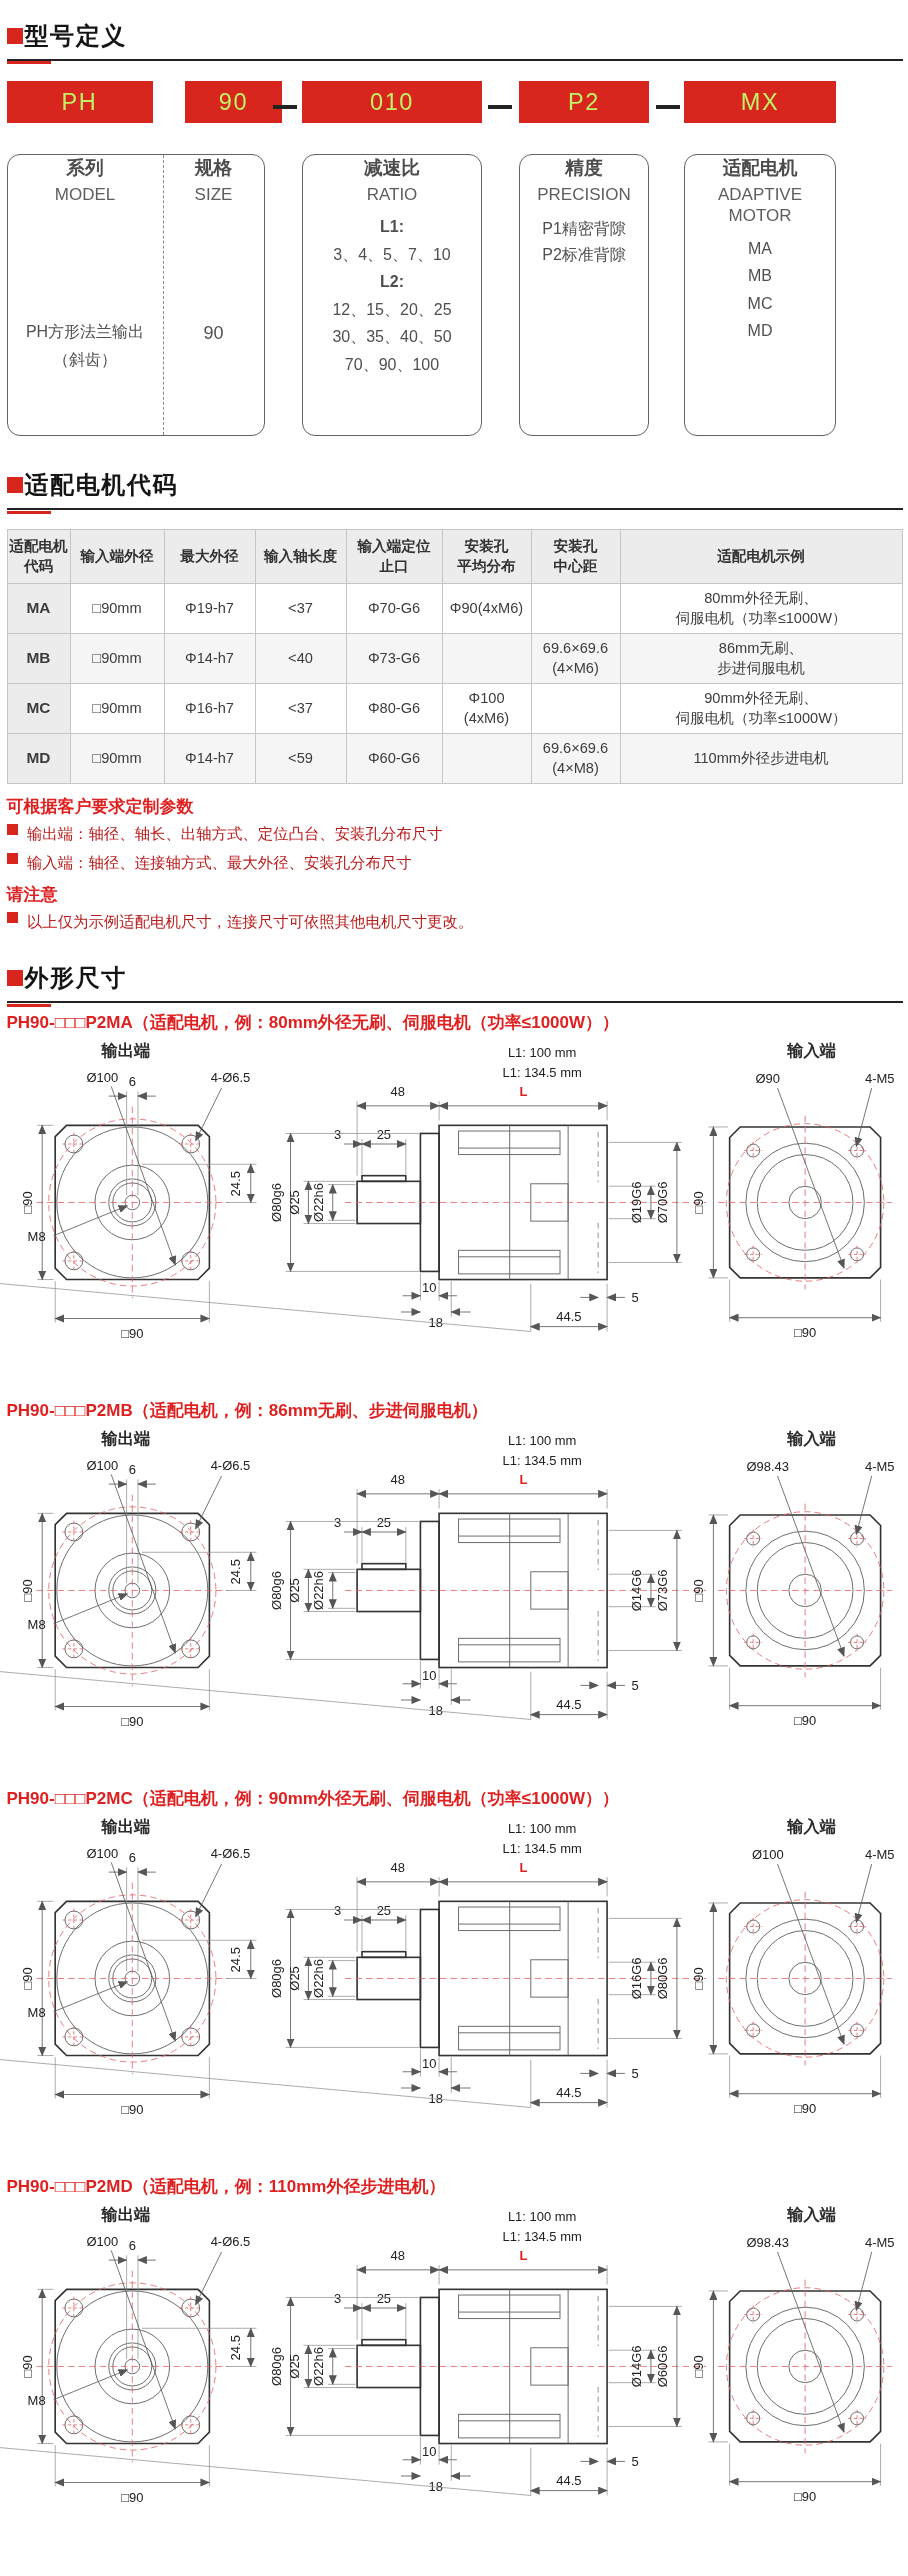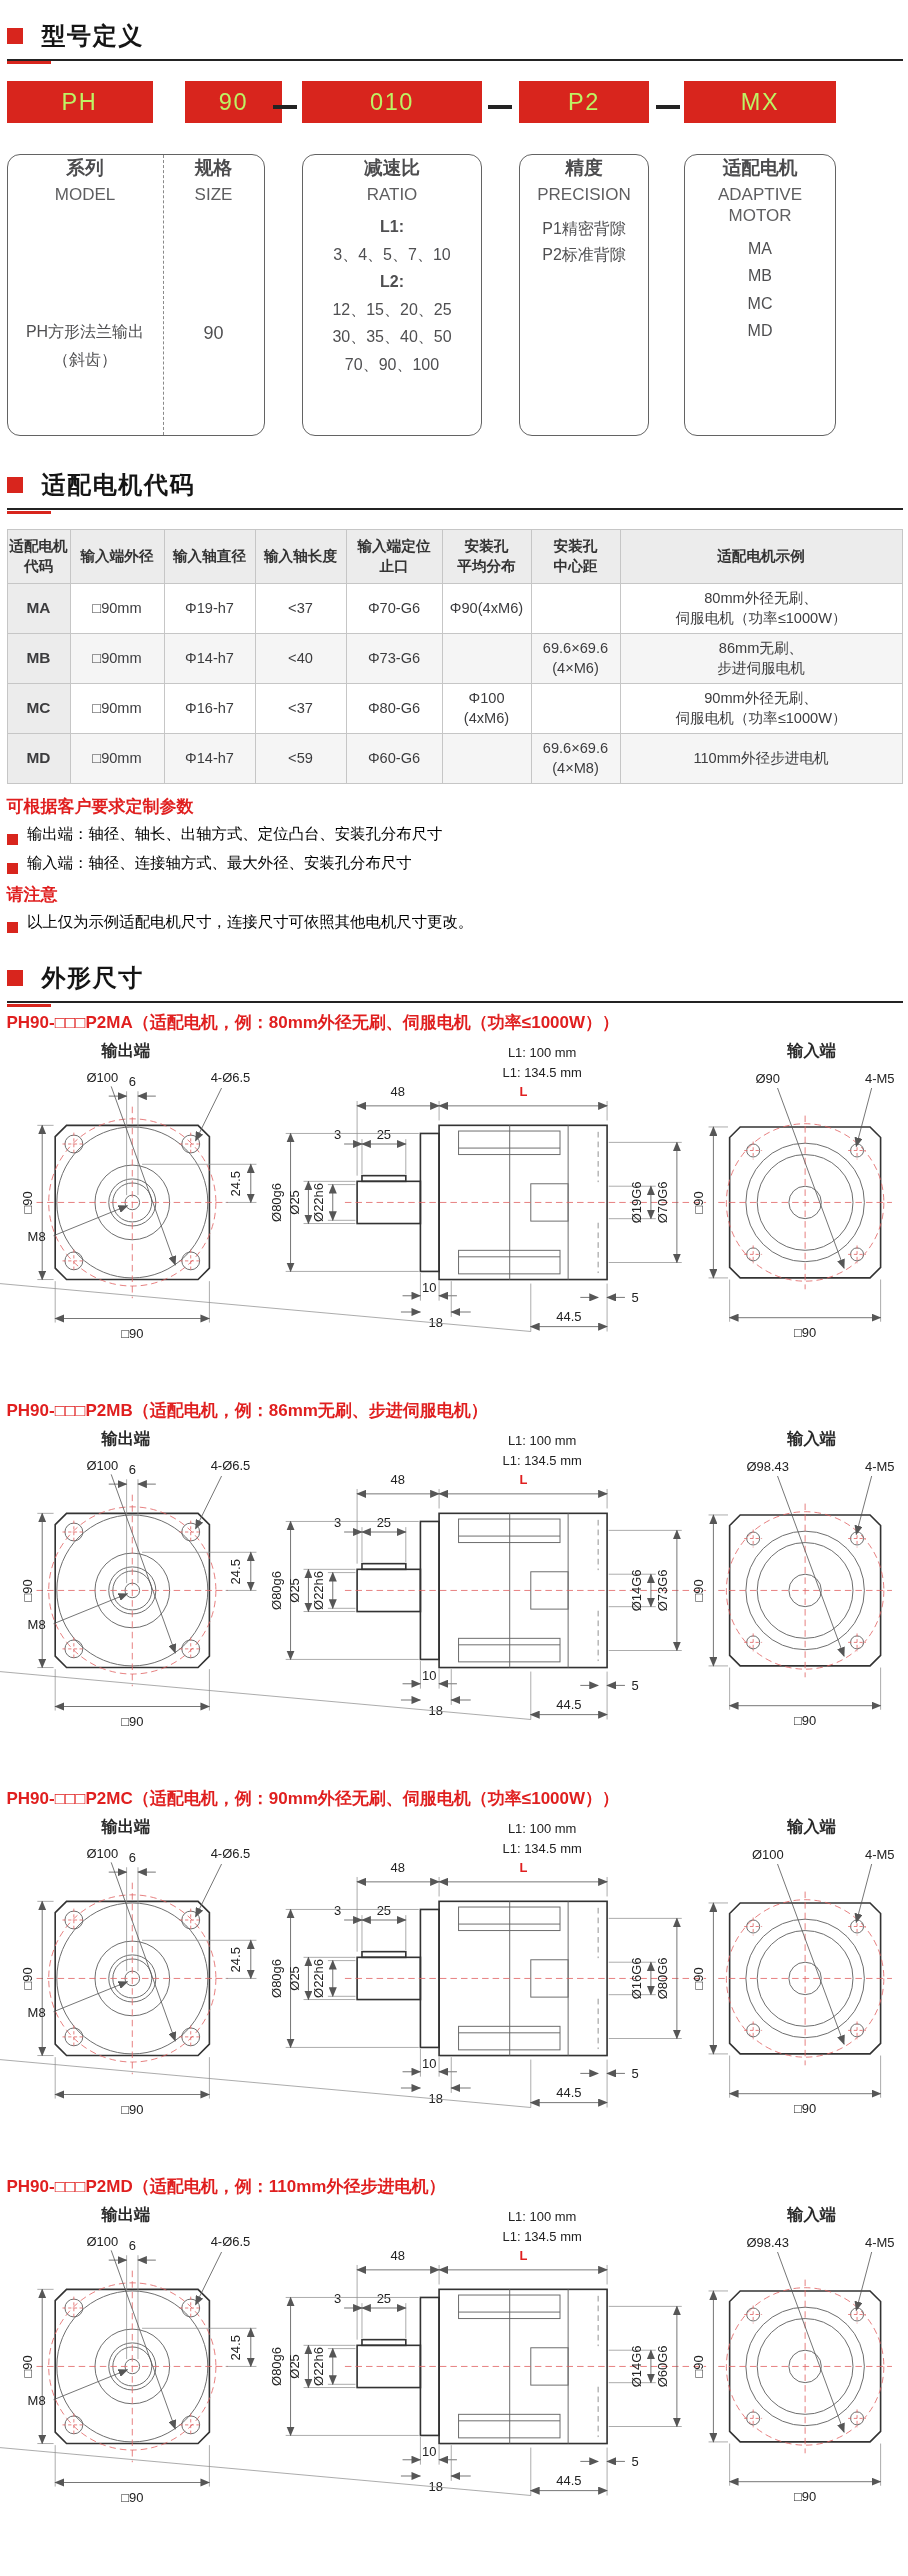--- a/index.html
+++ b/index.html
@@ -1,21 +1,21 @@
 <!DOCTYPE html>
 <html style="font-size:13px"><head>
 <meta charset="utf-8">
 <style>
 :root{ --red:#d8251d; --ink:#1d1d1f; --gray:#555; --line:#c6c6c6; }
 *{margin:0;padding:0;box-sizing:border-box}
 body{background:#fff;font-family:"Liberation Sans","DejaVu Sans",sans-serif;}
 .page{position:relative;width:909px;height:2576px;background:#fff;overflow:hidden}
 
 
-.sec-head{position:absolute;left:6.5px;width:896px;display:flex;align-items:center;gap:19px;
+.sec-head{position:absolute;left:6.5px;width:896px;display:flex;align-items:center;gap:2px;
   border-bottom:2.4px solid #232323;padding-bottom:7.3px}
 .sec-head::after{content:"";position:absolute;left:0;bottom:-5.7px;width:44px;height:3.2px;background:var(--red)}
 .sq{width:16px;height:16px;background:var(--red);flex:0 0 auto}
 .sec-title{font-size:24px;font-weight:bold;color:#151515;letter-spacing:1.6px}
 
 
 .codebox{position:absolute;top:81px;height:42px;background:var(--red);color:#bef264;
   display:flex;align-items:center;justify-content:center;font-size:23.5px;letter-spacing:1.6px}
 .dashsep{position:absolute;top:105px;height:4px;width:24px;background:#232323}
 
@@ -35,21 +35,21 @@
 table.motor{position:absolute;left:6.5px;top:529px;width:896px;border-collapse:collapse;table-layout:fixed}
 table.motor th,table.motor td{border:0.8px solid var(--line);text-align:center;vertical-align:middle;
   font-size:14.6px;color:#3c3c3e;white-space:pre-line;line-height:1.35;padding:1.6px}
 table.motor thead th{background:#ececec;font-weight:bold;height:54px;color:#333}
 table.motor tbody th{background:#ececec;font-weight:bold;font-size:15.4px}
 table.motor tbody tr{height:50px}
 table.motor tbody tr:nth-child(even) td{background:#f5f5f5}
 
 
 .note-red{position:absolute;left:6.5px;color:#e01f1f;font-size:17px;font-weight:bold}
-.bullet{position:absolute;left:6.5px;display:flex;align-items:flex-end;gap:9px;font-size:15.4px;color:#000000}
+.bullet{position:absolute;left:6.5px;display:flex;align-items:flex-start;gap:9px;font-size:15.4px;color:#b91c1c}
 .bullet .sq2{width:11.4px;height:11.4px;background:var(--red);flex:0 0 auto}
 
 
 .drawings{position:absolute;top:1008px;left:0;width:909px}
 .draw-block{position:relative;height:388px}
 .draw-title{position:absolute;top:3.2px;left:6.5px;color:#e01f1f;font-size:17px;font-weight:bold}
 svg.drawing{position:absolute;top:27.6px;left:0}
 .drawing .outline{fill:none;stroke:#333;stroke-width:2}
 .drawing .g1{fill:none;stroke:#6a6a6a;stroke-width:1.2}
 .drawing .dimline{stroke:#565656;stroke-width:1;fill:none}
@@ -139,21 +139,21 @@
       <col style="width:96px">
         <col style="width:89px">
         <col style="width:89px">
         <col style="width:282px">
     </colgroup>
     <thead>
         <tr>
           <th>适配电机
 代码</th>
           <th>输入端外径</th>
-          <th>输入轴直径</th>
+          <th>最大外径</th>
           <th>输入轴长度</th>
           <th>输入端定位
 止口</th>
           <th>安装孔
 平均分布</th>
           <th>安装孔
 中心距</th>
           <th>适配电机示例</th>
         </tr>
       </thead>

